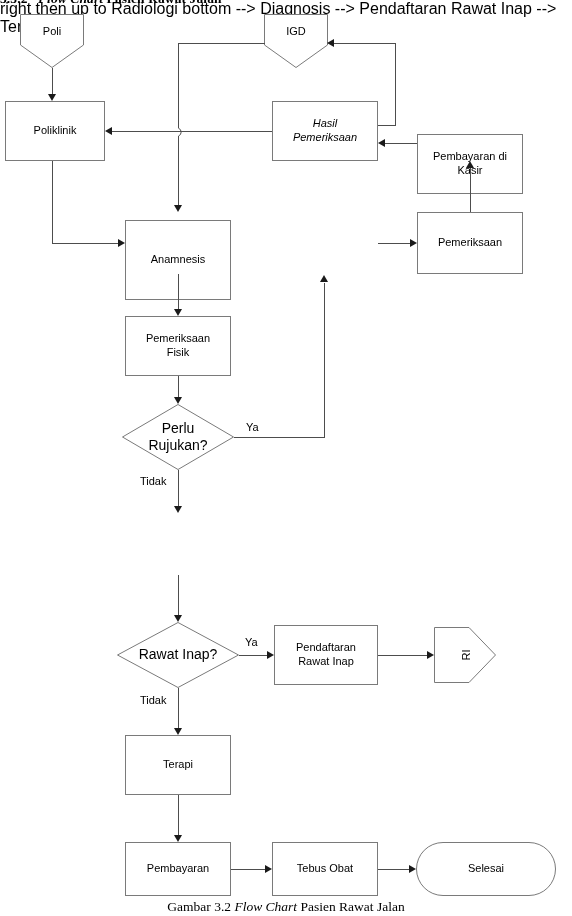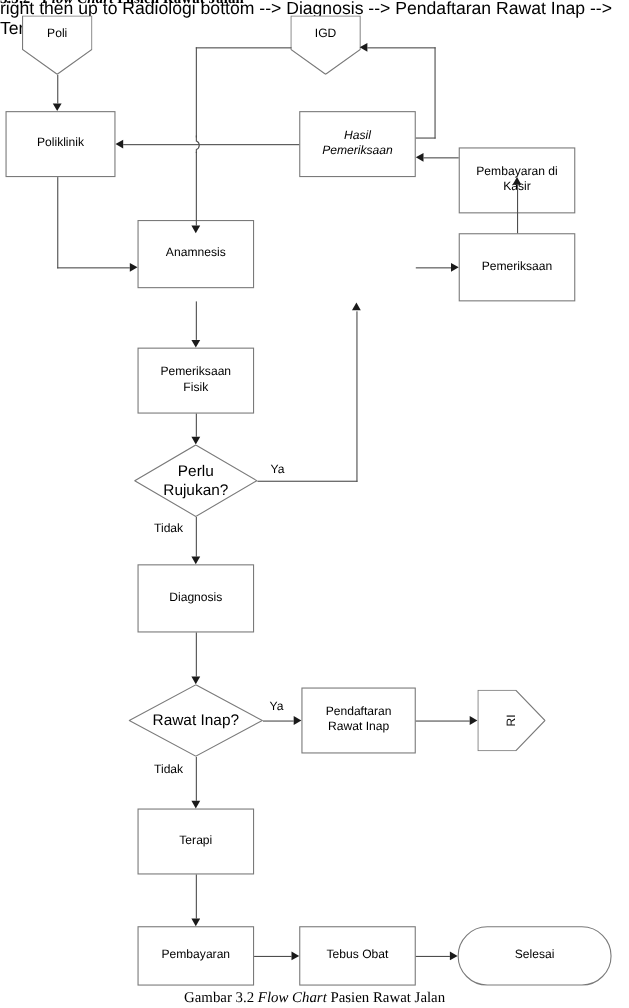--- a/index.html
+++ b/index.html
@@ -170,21 +170,21 @@
   </div>
 
   
   <div class="node rect" style="left:417px; top:101px; width:106px; height:60px;margin-top:33px;">
     <span class="label-txt">
       <span>Pembayaran di</span><br><span>Kasir</span>
     </span>
   </div>
 
   
-  <div class="node rect" style="left:125px; top:200px; width:106px; height:62px;text-align:right;">
+  <div class="node rect" style="left:125px; top:220px; width:106px; height:80px;text-align:right;">
     <span class="label-txt">Anamnesis</span>
   </div>
 
   
 
   
   <div class="node rect" style="left:417px; top:212px; width:106px; height:62px;">
     <span class="label-txt">Pemeriksaan</span>
   </div>
 
@@ -199,23 +199,20 @@
   <div class="dia-wrap" style="left:122px; top:404px; width:112px; height:66px;">
     <svg width="112" height="66" viewBox="0 0 112 66">
       <polygon points="56,0.5 111.5,33 56,65.5 0.5,33" fill="#ffffff" stroke="#7a7a7a" stroke-width="1"></polygon>
     </svg>
     <div class="dia-label">
       <span><span>Perlu</span><br><span>Rujukan?</span></span>
     </div>
   </div>
 
   
-  <div class="node rect" style="left:125px; top:513px; width:106px; height:62px;">
-    <span class="label-txt">Diagnosis</span>
-  </div>
 
   
   <div class="dia-wrap" style="left:117px; top:622px; width:122px; height:66px;">
     <svg width="122" height="66" viewBox="0 0 122 66">
       <polygon points="61,0.5 121.5,33 61,65.5 0.5,33" fill="#ffffff" stroke="#7a7a7a" stroke-width="1"></polygon>
     </svg>
     <div class="dia-label">Rawat Inap?</div>
   </div>
 
   

